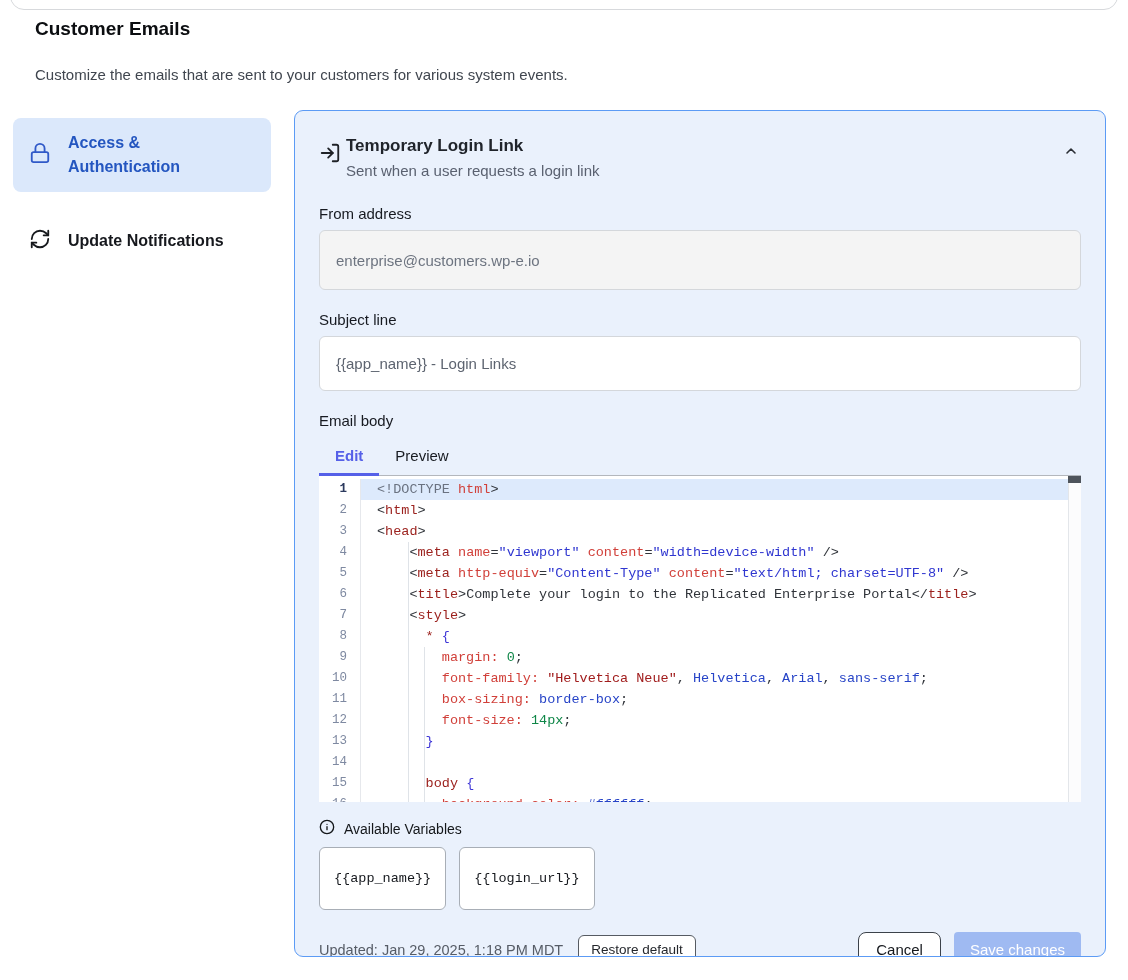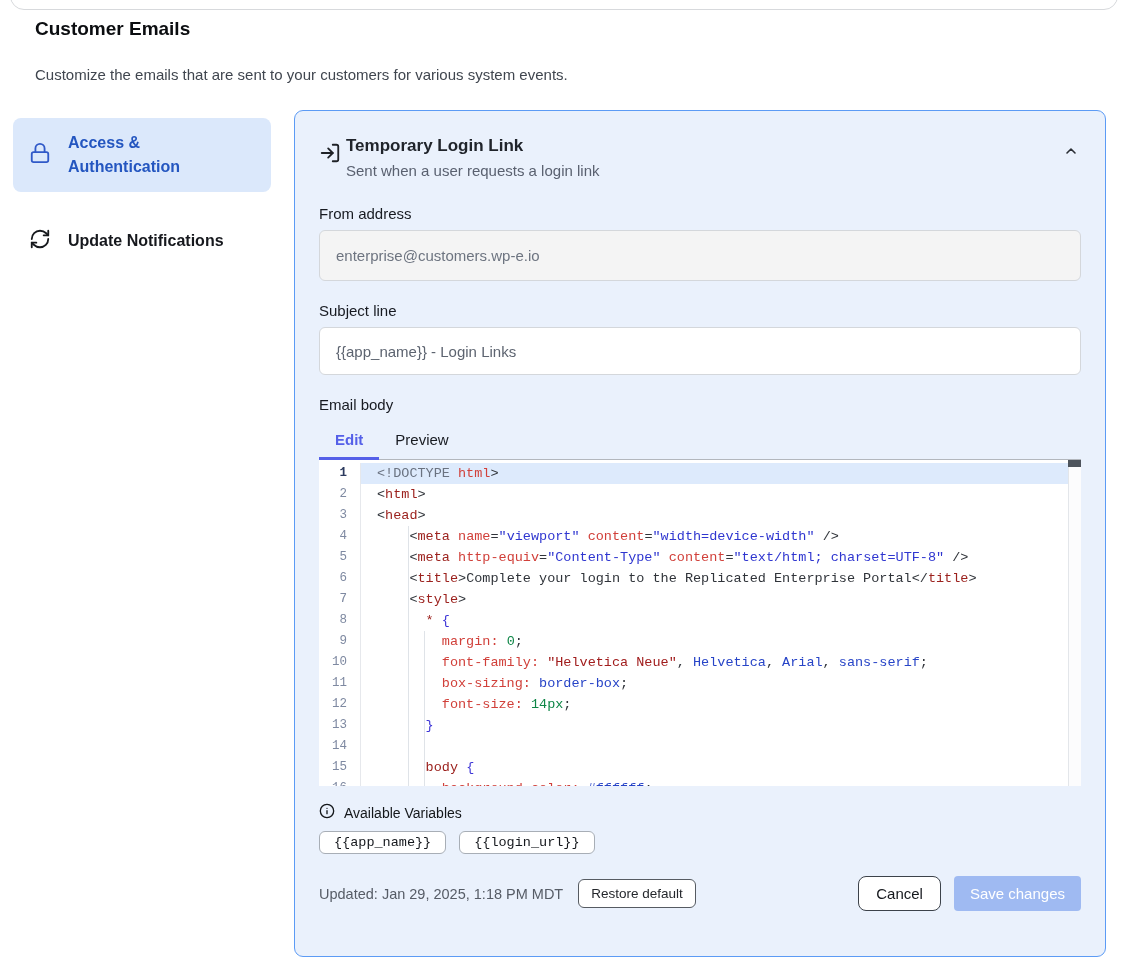--- a/index.html
+++ b/index.html
@@ -31,22 +31,22 @@
   .panel-header .hdr-icon { margin-top: 9px; }
   .hdr-text { flex: 1; }
   .panel-title { font-size: 17px; font-weight: 700; color: #20242b; line-height: 25px; }
   .panel-sub { font-size: 15px; color: #5a6170; line-height: 22px; margin-top: 2px; }
   .collapse-btn { background: none; border: none; cursor: pointer; margin-top: 8px; padding: 2px; }
 
   .field-label { font-size: 15px; font-weight: 500; color: #171a21; margin-top: 21px; }
   .field-label.first { margin-top: 23px; }
   .text-input { display: block; width: 100%; margin-top: 8px; border: 1px solid #d4d7db; border-radius: 6px;
     padding: 0 16px; font-size: 15px; font-family: "Liberation Sans", sans-serif; outline: none; }
-  .text-input.gray { height: 51px; background: #f4f4f4; color: #6d7480; }
-  .text-input.white { height: 48px; background: #ffffff; color: #5d6470; }
+  .text-input.gray { height: 60px; background: #f4f4f4; color: #6d7480; }
+  .text-input.white { height: 55px; background: #ffffff; color: #5d6470; }
 
   
   .tabs { display: flex; margin-top: 10px; position: relative; z-index: 2; margin-bottom: -1px; }
   .tab { font-size: 15px; padding: 8px 16px 9px; cursor: pointer; color: #181b21; border-bottom: 3px solid transparent; }
   .tab.active { color: var(--tab-accent, #5560e8); font-weight: 700; border-bottom-color: var(--tab-accent, #5560e8); }
 
   
   .editor { position: relative; height: 327px; background: #ffffff; border-top: 1px solid #b3b7bd;
     overflow: hidden; font-family: "Liberation Mono", "DejaVu Sans Mono", monospace; font-size: 13.5px; }
   .code-lines { padding-top: 3px; }
@@ -70,21 +70,21 @@
   .guide-2 { left: 105px; top: 171px; bottom: 0; }
   .vscrollbar { position: absolute; top: 0; right: 0; bottom: 0; width: 13px; background: #fcfcfd;
     border-left: 1px solid #e3e6ea; z-index: 3; }
   .vscroll-thumb { position: absolute; top: 0; right: 0; width: 13px; height: 7px; background: #4e545c; cursor: grab; }
 
   
   .vars-head { display: flex; align-items: center; gap: 9px; margin-top: 17px; }
   .vars-label { font-size: 14px; color: #14171a; }
   .chips { display: flex; gap: 13px; margin-top: 8px; }
   .chip { font-family: "Liberation Mono", "DejaVu Sans Mono", monospace; font-size: 13.5px; color: #15181d;
-    background: #fff; border: 1px solid #a8aeb6; border-radius: 6px; padding: 3px 14px; cursor: pointer; }
+    background: #fff; border: 1px solid #a8aeb6; border-radius: 6px; padding: 23px 14px; cursor: pointer; }
 
   
   .panel-footer { display: flex; align-items: center; margin-top: 22px; }
   .updated { font-size: 14.5px; color: #565c66; }
   .btn { font-family: "Liberation Sans", sans-serif; cursor: pointer; background: #fff; }
   .btn-restore { margin-left: 15px; font-size: 13.5px; color: #24272c; border: 1px solid #565b62;
     border-radius: 6px; padding: 6px 12px; }
   .spacer { flex: 1; }
   .btn-cancel { font-size: 15px; color: #14171c; border: 1px solid #3c424a; border-radius: 8px; padding: 8px 17px; }
   .btn-save { margin-left: 13px; font-size: 15px; color: #ffffff; background: var(--save-bg, #9fbaf2);

